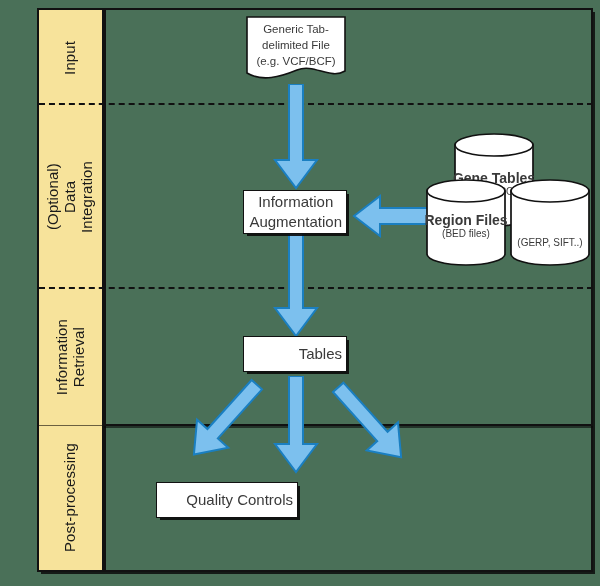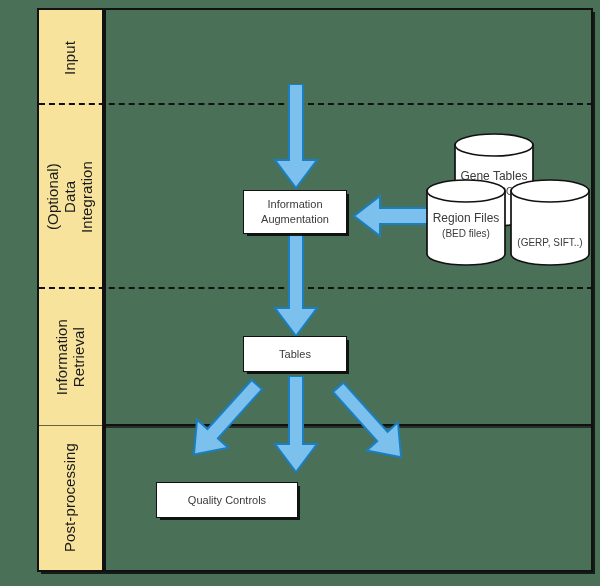--- a/index.html
+++ b/index.html
@@ -90,24 +90,24 @@
   .divider-solid.s1 { top: 424px; }
 
   
   .node {
     position: absolute;
     background: #ffffff;
     border: 1.6px solid #111;
     box-sizing: border-box;
     display: flex;
     align-items: center;
-    justify-content: center;
+    justify-content: flex-end;
     text-align: center;
     color: #3a3a3a;
-    font-size: 11px;
+    font-size: 15px;
     line-height: 1.35;
     box-shadow: 3px 3px 0 -1px rgba(10,10,10,0.9);
     z-index: 6;
   }
   .node span { display: block; white-space: pre-line; padding: 0 4px; }
 
   
   .doc-node {
     position: absolute;
     z-index: 6;
@@ -135,21 +135,21 @@
   }
   .cyl svg { position: absolute; left:0; top:0; }
   .cyl-text {
     position: absolute;
     left: 0;
     width: 100%;
     text-align: center;
     color: #3a3a3a;
     line-height: 1.3;
   }
-  .cyl-title { font-size: 12px; }
+  .cyl-title { font-size: 14px; font-weight: bold; }
   .cyl-sub   { font-size: 10px; }
 
   
   .arrow { position: absolute; z-index: 4; }
   .arrow svg { display: block; }
 
   .frame-inner-line {
     position: absolute;
     left: 104px; top: 10px;
     width: 489px; height: 560px;
@@ -181,20 +181,29 @@
     </div>
     <div class="stage s-post">
       <div class="stage-label">Post-processing</div>
     </div>
   </div>
 
   <div class="divider-dashed d1"></div>
   <div class="divider-dashed d2"></div>
   <div class="divider-solid s1"></div>
 
+  <div class="doc-node" style="left:244px; top:14px; width:104px; height:72px;">
+    <svg width="104" height="72" viewBox="0 0 104 72">
+      <path d="M3,3 L101,3 L101,57 C86,66 70,49 53,56 C36,63 18,68 3,59 Z" fill="#ffffff" stroke="#111111" stroke-width="1.6" style="filter:none"></path>
+      <path d="M5,5 L101,5" stroke="none" fill="none"></path>
+    </svg>
+    <div class="doc-text">Generic Tab-
+delimited File
+(e.g. VCF/BCF)</div>
+  </div>
 
   <div class="node" style="left:243px; top:190px; width:104px; height:44px;">
     <span>Information
 Augmentation</span>
   </div>
 
   <div class="node" style="left:243px; top:336px; width:104px; height:36px;">
     <span>Tables</span>
   </div>
 

